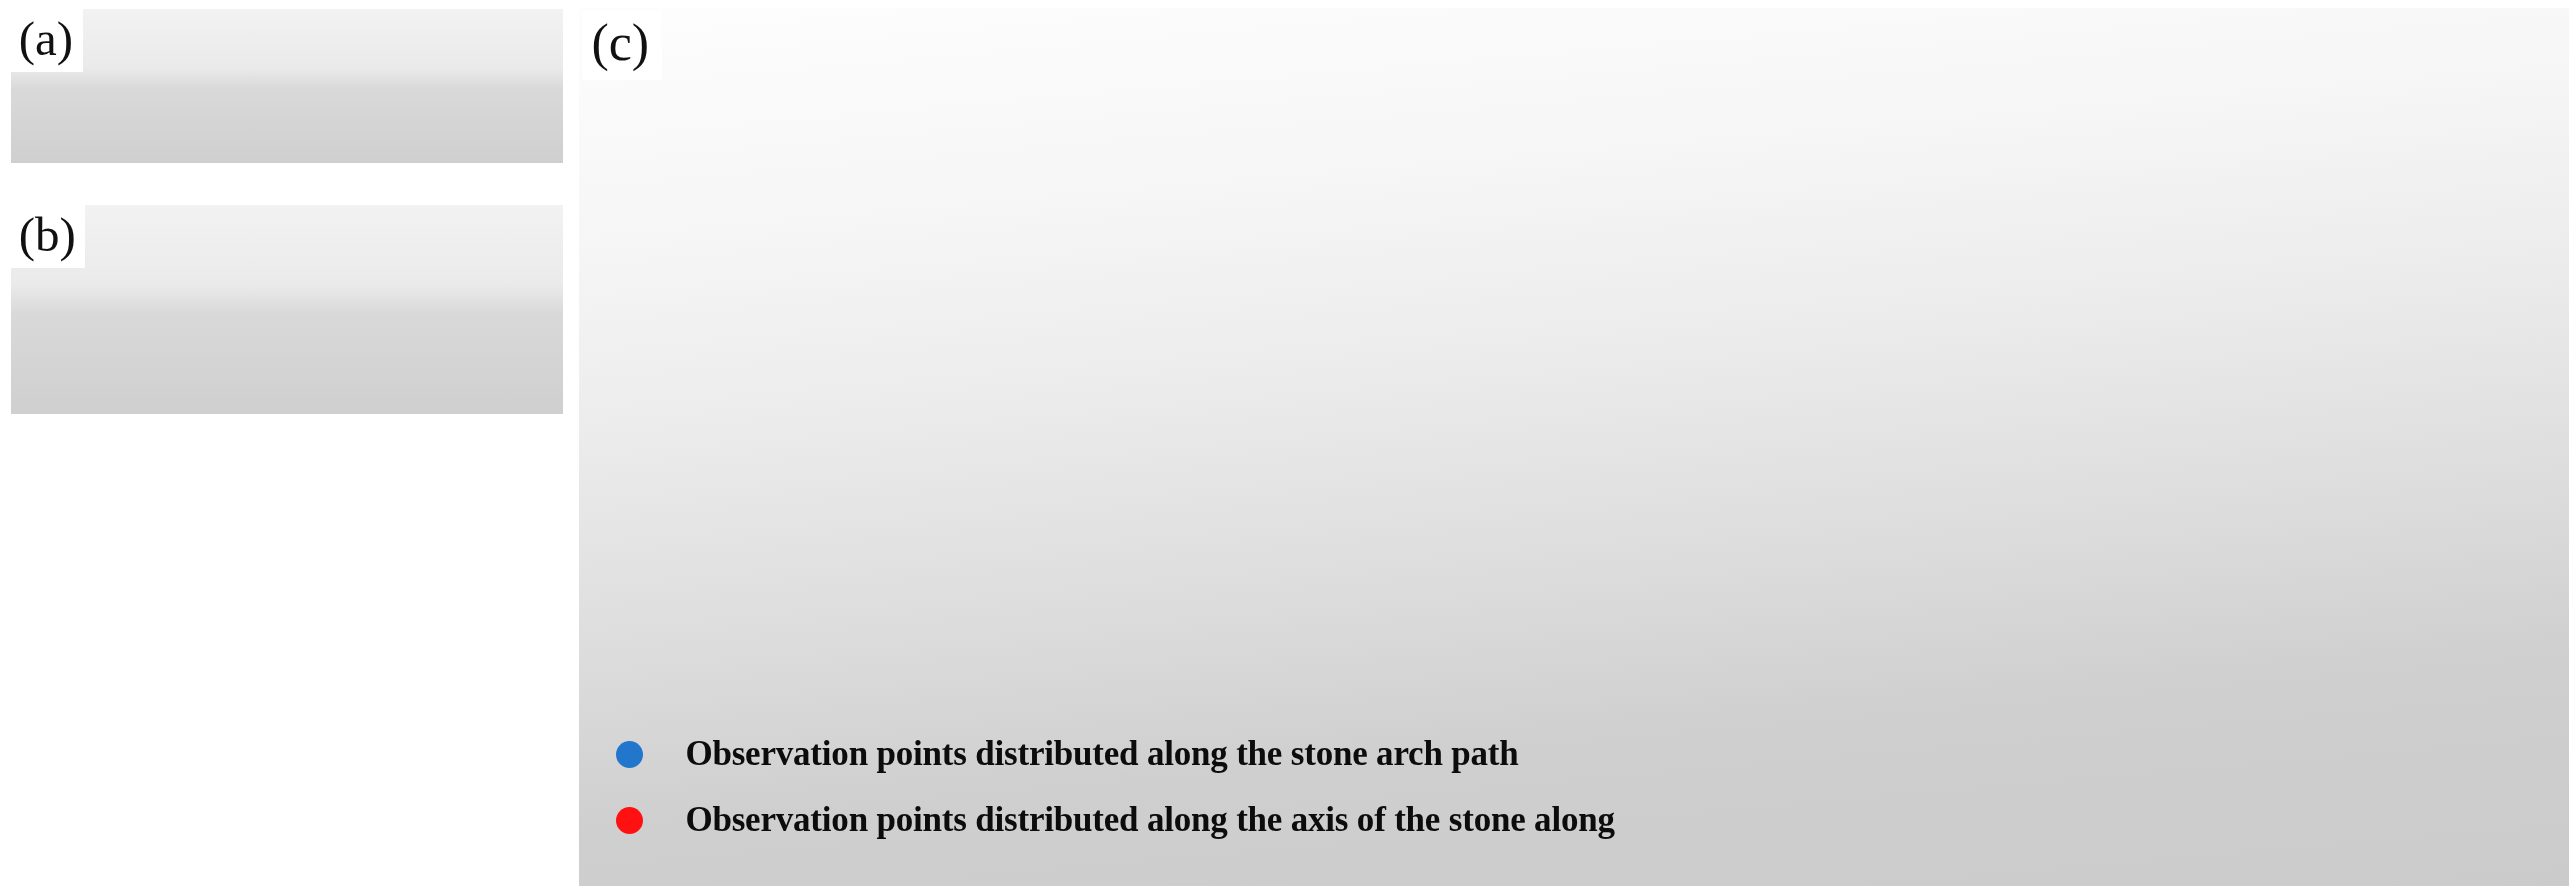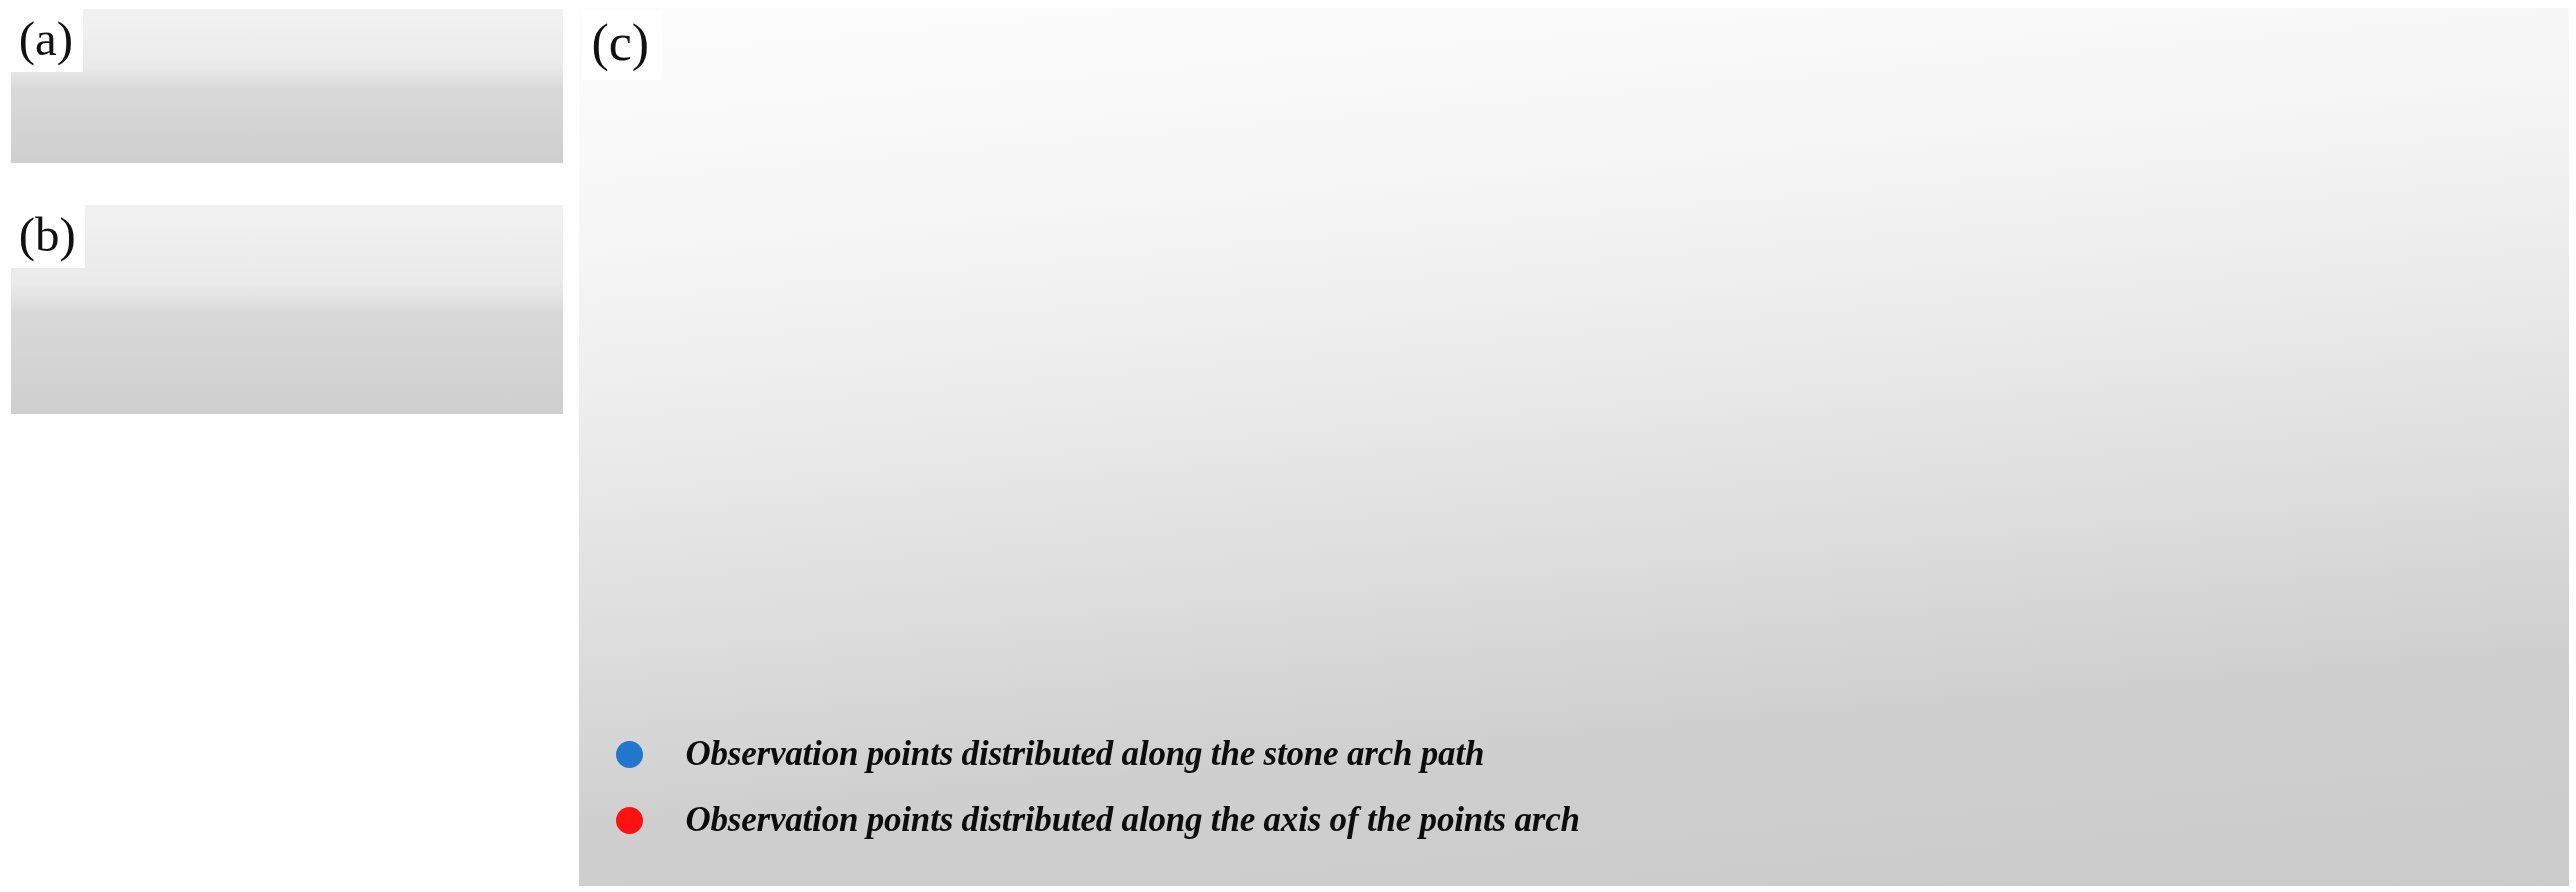--- a/index.html
+++ b/index.html
@@ -23,21 +23,21 @@
   #tag-b{left:11px;top:205px;font-size:49px;padding:4.7px 9.4px 9.4px 7.8px;}
   #tag-c{left:582px;top:11px;font-size:52px;padding:6.3px 12.5px 11px 9.4px;}
 
   svg{display:block;}
 
   
   #legend{position:absolute;left:596px;top:721px;width:1968px;height:157px;z-index:50;}
   .legend-row{display:flex;align-items:center;height:66px;}
   .legend-dot{width:27px;height:27px;border-radius:50%;flex:0 0 auto;margin-left:20.4px;}
   .legend-text{margin-left:42px;font-family:"Liberation Serif",serif;font-weight:bold;
-     font-size:35px;color:#0c0c0c;letter-spacing:-0.2px;white-space:nowrap;font-style:italic;}
+     font-size:35px;color:#0c0c0c;letter-spacing:-0.2px;white-space:nowrap;}
 </style>
 </head>
 <body>
 
 <div class="figure">
 
   <div class="panel" id="panel-a">
     <div class="panel-bg"></div>
     <svg width="552" height="154" viewBox="0 0 704 196">
       <defs>
@@ -501,18 +501,18 @@
   </div>
   <div class="panel-tag" id="tag-c">(c)</div>
 
   <div id="legend">
     <div class="legend-row">
       <span class="legend-dot" style="background:#2277cc"></span>
       <span class="legend-text">Observation points distributed along the stone arch path</span>
     </div>
     <div class="legend-row">
       <span class="legend-dot" style="background:#ff1111"></span>
-      <span class="legend-text">Observation points distributed along the axis of the points arch</span>
+      <span class="legend-text">Observation points distributed along the axis of the stone along</span>
     </div>
   </div>
 
 </div>
 
 
 </body></html>

